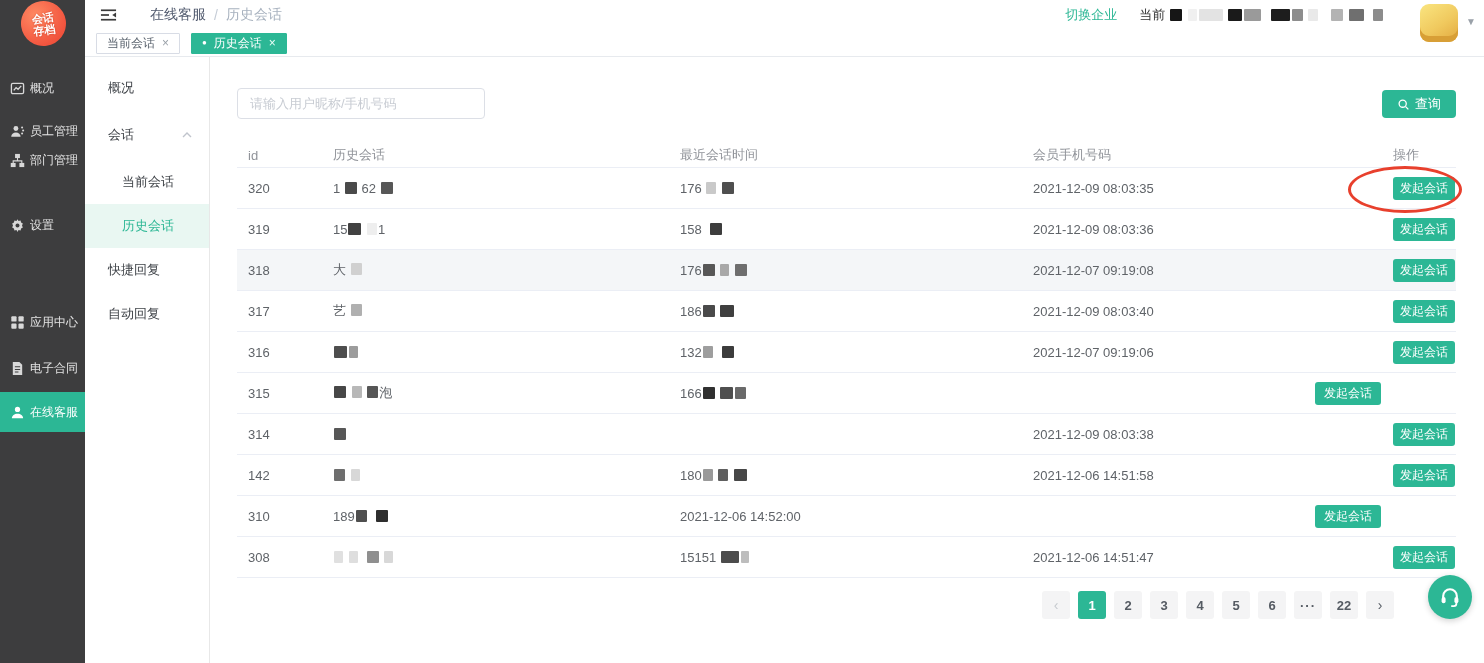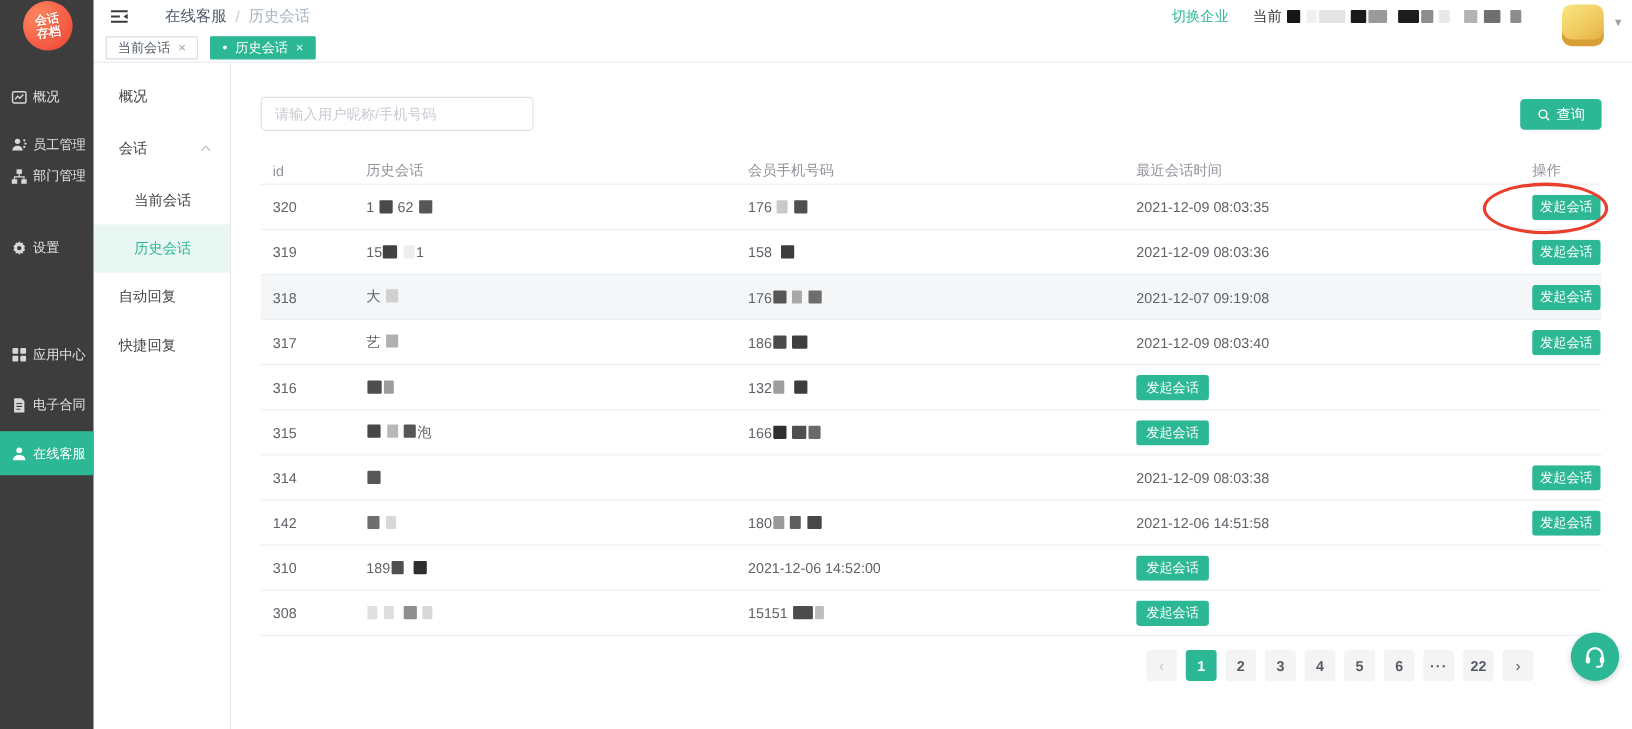--- a/index.html
+++ b/index.html
@@ -66,21 +66,21 @@
 
   
   .table { margin-top:24px; }
   .thead, .trow { display:grid; grid-template-columns:85px 347px 353px 360px 1fr; align-items:center; }
   .thead { height:25px; border-bottom:1px solid #ebeef5; }
   .thead .hcell { font-size:13px; color:#909399; padding-left:11px; white-space:nowrap; }
   .thead .hcell.h-action { text-align:right; padding-right:38px; }
   .trow { height:41px; border-bottom:1px solid #ebeef5; font-size:13px; color:#5f6368; }
   .trow.highlight { background:#f4f6f8; }
   .cell { padding-left:11px; white-space:nowrap; overflow:hidden; }
-  .cell-action { display:flex; padding-right:1px; }
+  .cell-action { display:flex; justify-content:flex-end; padding-right:1px; }
   .action-btn { width:66px; height:23px; background:#2cb795; color:#fff; border:none; border-radius:3px;
     font-size:12px; cursor:pointer; font-family:inherit; }
   .censor-block { display:inline-block; height:12px; border-radius:1px; vertical-align:-1px; margin:0 1px; }
 
   
   .pagination { margin-top:13px; display:flex; justify-content:flex-end; gap:8px; padding-right:62px; align-items:center;}
   .page-btn { min-width:28px; height:28px; padding:0 6px; background:#f4f4f5; border-radius:3px; border:none;
     font-size:13px; color:#555b63; font-weight:bold; display:flex; align-items:center; justify-content:center;
     cursor:pointer; font-family:inherit;}
   .page-btn.arrow { font-weight:normal; font-size:14px; }
@@ -245,24 +245,24 @@
         </svg>
       </span>
     </div>
     <div class="snav-item subitem">
       <span>当前会话</span>
     </div>
     <div class="snav-item subitem active">
       <span>历史会话</span>
     </div>
     <div class="snav-item item">
+      <span>快捷回复</span>
+    </div>
+    <div class="snav-item item">
       <span>自动回复</span>
-    </div>
-    <div class="snav-item item">
-      <span>快捷回复</span>
     </div>
   </div>
 
 <div class="main">
   <div class="search-row">
     <input class="search-input" type="text" placeholder="请输入用户昵称/手机号码" style="">
     <button class="query-btn">
       <span style="display:inline-flex">
         <svg width="13" height="13" viewBox="0 0 16 16">
             <circle cx="7" cy="7" r="4.4" fill="none" stroke="#fff" stroke-width="1.6"></circle>
@@ -270,22 +270,22 @@
           </svg>
       </span>
       <span>查询</span>
     </button>
   </div>
 
   <div class="table">
     <div class="thead">
       <div class="hcell">id</div>
       <div class="hcell">历史会话</div>
+      <div class="hcell">最近会话时间</div>
       <div class="hcell">会员手机号码</div>
-      <div class="hcell">最近会话时间</div>
       <div class="hcell h-action">操作</div>
     </div>
     <div id="table-body">
         <div class="trow">
     <div class="cell cell-id">320</div>
     <div class="cell cell-nick"><span style="white-space: pre;">1 </span><span class="censor-block" style="width: 12px; background: rgb(74, 74, 74);"></span><span style="white-space: pre;"> 62 </span><span class="censor-block" style="width: 12px; background: rgb(87, 87, 87);"></span></div>
     <div class="cell cell-phone"><span style="white-space: pre;">176</span><span style="white-space: pre;"> </span><span class="censor-block" style="width: 10px; background: rgb(201, 201, 201);"></span><span style="white-space: pre;"> </span><span class="censor-block" style="width: 12px; background: rgb(79, 79, 79);"></span></div>
     <div class="cell cell-time">2021-12-09 08:03:35</div>
     <div class="cell cell-action">
       <button class="action-btn">发起会话</button>
@@ -315,20 +315,21 @@
     <div class="cell cell-phone"><span style="white-space: pre;">186</span><span class="censor-block" style="width: 12px; background: rgb(74, 74, 74);"></span><span style="white-space: pre;"> </span><span class="censor-block" style="width: 14px; background: rgb(63, 63, 63);"></span></div>
     <div class="cell cell-time">2021-12-09 08:03:40</div>
     <div class="cell cell-action">
       <button class="action-btn">发起会话</button>
     </div>
   </div>
         <div class="trow">
     <div class="cell cell-id">316</div>
     <div class="cell cell-nick"><span class="censor-block" style="width: 13px; background: rgb(78, 78, 78);"></span><span class="censor-block" style="width: 9px; background: rgb(156, 156, 156);"></span></div>
     <div class="cell cell-phone"><span style="white-space: pre;">132</span><span class="censor-block" style="width: 10px; background: rgb(158, 158, 158);"></span><span style="white-space: pre;">  </span><span class="censor-block" style="width: 12px; background: rgb(60, 60, 60);"></span></div>
+    <div class="cell cell-time">2021-12-07 09:19:06</div>
     <div class="cell cell-action">
       <button class="action-btn">发起会话</button>
     </div>
   </div>
         <div class="trow">
     <div class="cell cell-id">315</div>
     <div class="cell cell-nick"><span class="censor-block" style="width: 12px; background: rgb(71, 71, 71);"></span><span style="white-space: pre;"> </span><span class="censor-block" style="width: 10px; background: rgb(184, 184, 184);"></span><span style="white-space: pre;"> </span><span class="censor-block" style="width: 11px; background: rgb(86, 86, 86);"></span><span style="white-space: pre;">泡</span></div>
     <div class="cell cell-phone"><span style="white-space: pre;">166</span><span class="censor-block" style="width: 12px; background: rgb(48, 48, 48);"></span><span style="white-space: pre;"> </span><span class="censor-block" style="width: 13px; background: rgb(79, 79, 79);"></span><span class="censor-block" style="width: 11px; background: rgb(106, 106, 106);"></span></div>
     <div class="cell cell-action">
       <button class="action-btn">发起会话</button>
@@ -357,20 +358,21 @@
     <div class="cell cell-phone"><span style="white-space: pre;">189</span><span class="censor-block" style="width: 11px; background: rgb(79, 79, 79);"></span><span style="white-space: pre;">  </span><span class="censor-block" style="width: 12px; background: rgb(46, 46, 46);"></span></div>
     <div class="cell cell-time">2021-12-06 14:52:00</div>
     <div class="cell cell-action">
       <button class="action-btn">发起会话</button>
     </div>
   </div>
         <div class="trow">
     <div class="cell cell-id">308</div>
     <div class="cell cell-nick"><span class="censor-block" style="width: 9px; background: rgb(224, 224, 224);"></span><span style="white-space: pre;"> </span><span class="censor-block" style="width: 9px; background: rgb(222, 222, 222);"></span><span style="white-space: pre;">  </span><span class="censor-block" style="width: 12px; background: rgb(143, 143, 143);"></span><span style="white-space: pre;"> </span><span class="censor-block" style="width: 9px; background: rgb(216, 216, 216);"></span></div>
     <div class="cell cell-phone"><span style="white-space: pre;">15151</span><span style="white-space: pre;"> </span><span class="censor-block" style="width: 18px; background: rgb(76, 76, 76);"></span><span class="censor-block" style="width: 8px; background: rgb(189, 189, 189);"></span></div>
+    <div class="cell cell-time">2021-12-06 14:51:47</div>
     <div class="cell cell-action">
       <button class="action-btn">发起会话</button>
     </div>
   </div>
       </div>
   </div>
 
   <div class="pagination" id="pagination">
       <button class="page-btn arrow disabled">‹</button>
       <button class="page-btn active">1</button>

